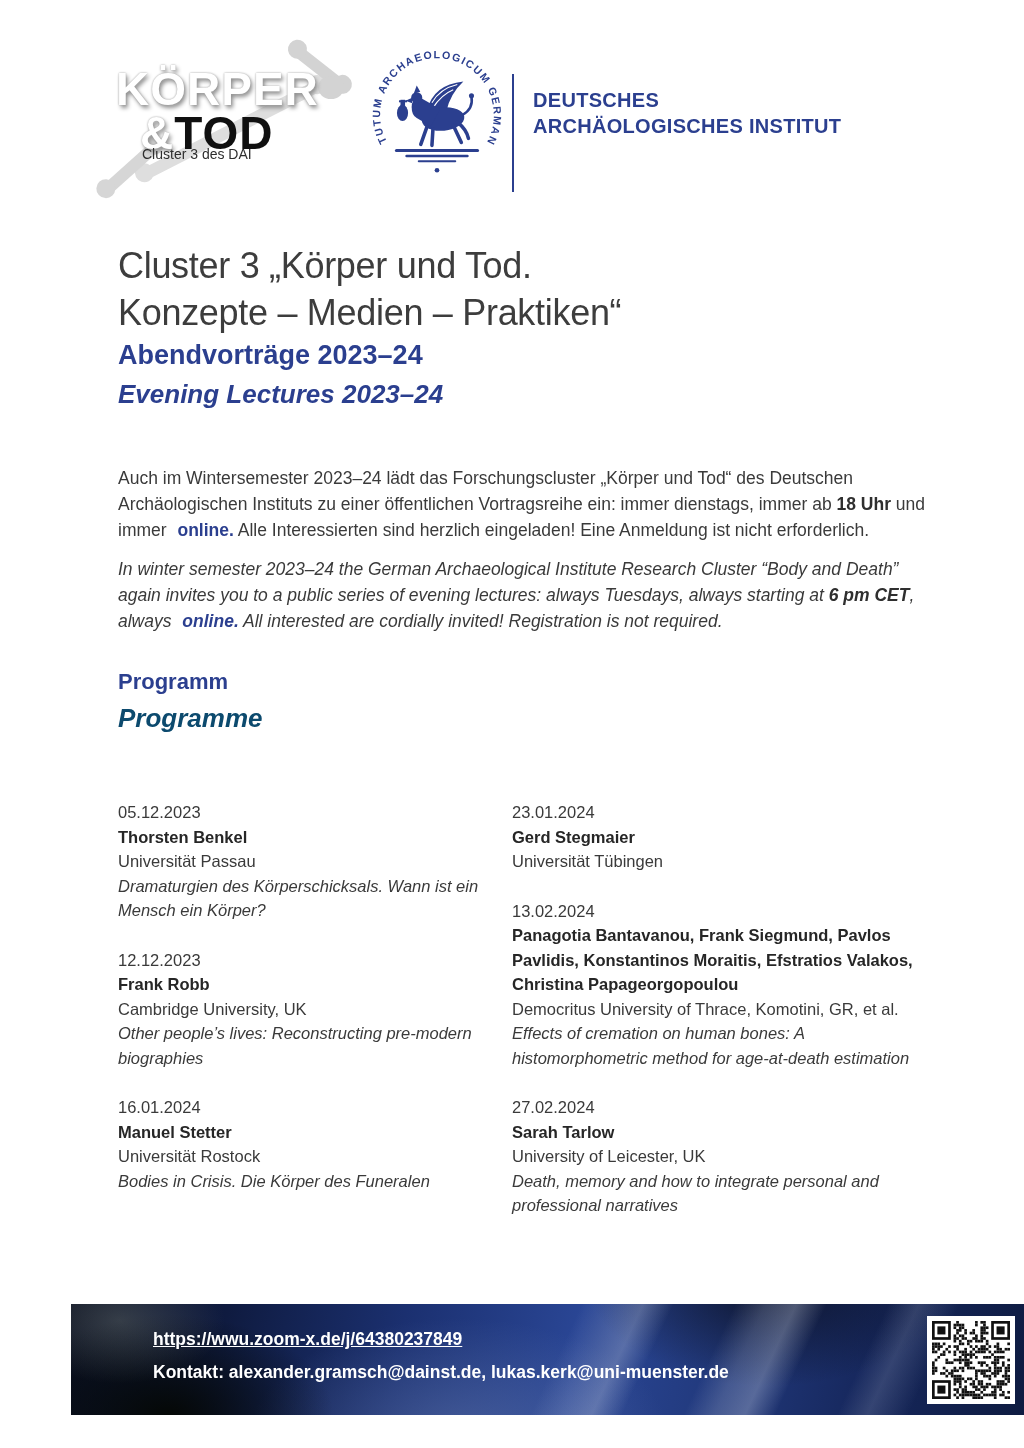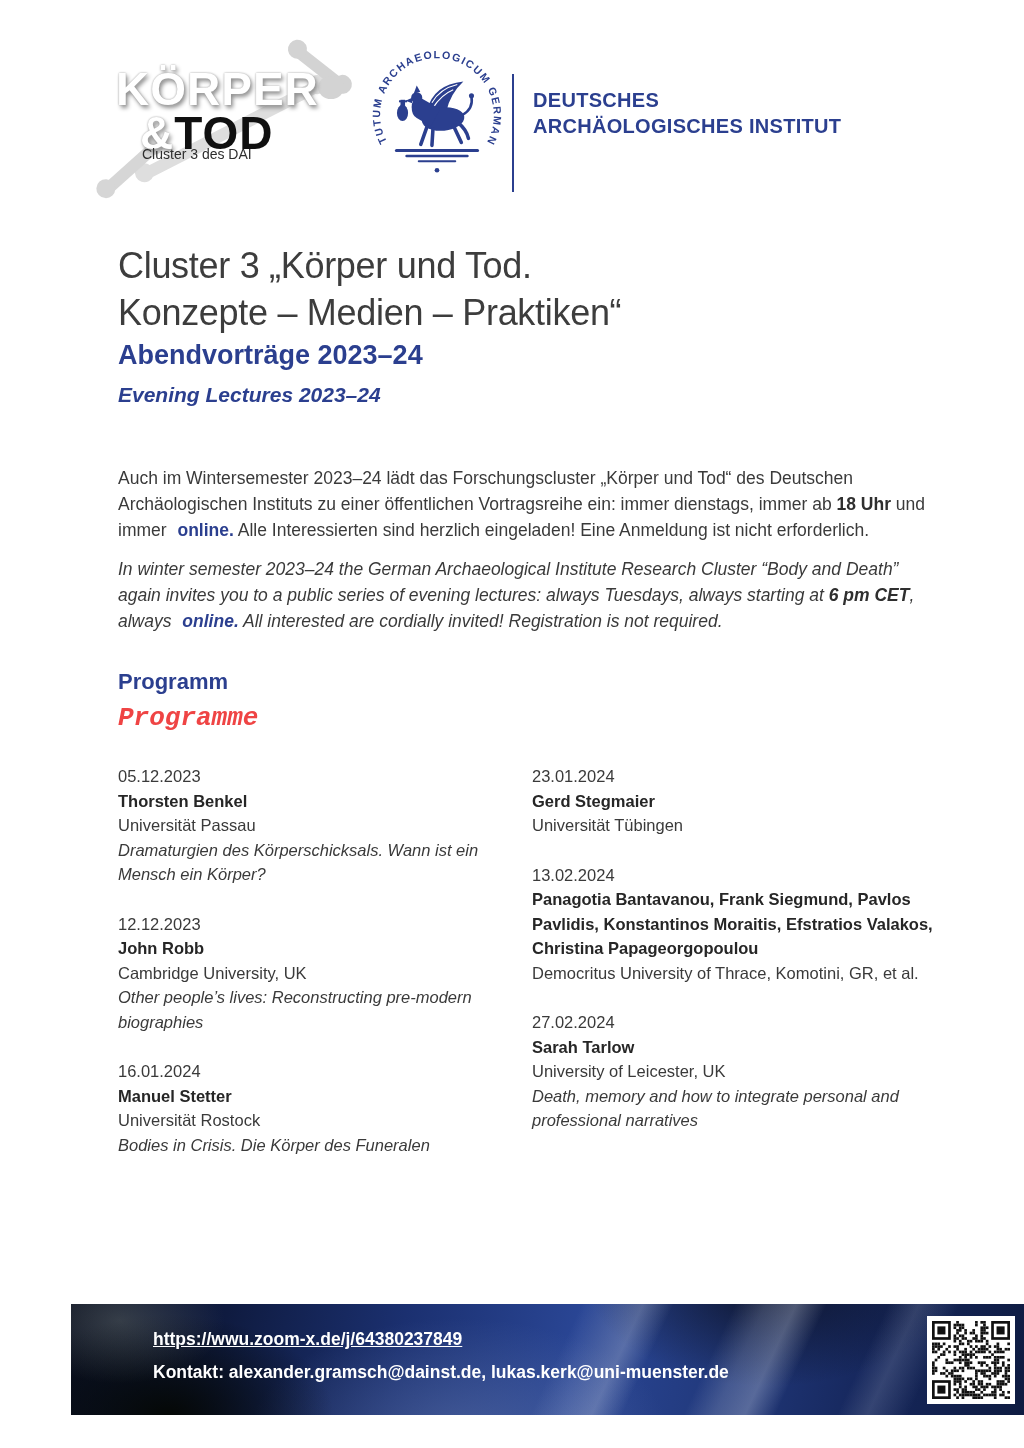--- a/index.html
+++ b/index.html
@@ -24,34 +24,34 @@
 
   
   .seal{position:absolute;left:366px;top:44px;width:142px;height:142px;}
   .dai-divider{position:absolute;left:512px;top:74px;width:2px;height:118px;background:#2b3f8f;}
   .dai-name{position:absolute;left:533px;top:87px;font-size:20px;font-weight:bold;color:#2b3f8f;line-height:26px;letter-spacing:.3px;}
 
   
   .title-block{position:absolute;left:118px;top:242px;}
   .main-title{margin:0;font-size:36px;font-weight:400;color:#3d3d3d;line-height:47px;letter-spacing:-.3px;}
   .subtitle-de{font-size:27px;font-weight:bold;color:#2b3f8f;line-height:39px;}
-  .subtitle-en{font-size:21px;font-weight:bold;font-style:italic;color:#2b3f8f;line-height:39px;}
+  .subtitle-en{font-size:26px;font-weight:bold;font-style:italic;color:#2b3f8f;line-height:39px;}
 
   
   .intro{position:absolute;left:118px;width:812px;font-size:17.5px;line-height:26px;color:#3a3a3a;}
   .intro.de{top:447px;}
   .intro.en{top:538px;font-style:italic;}
   .bld{font-weight:bold;color:#2f2f2f;}
   .bld-blue{font-weight:bold;color:#2b3f8f;margin-left:6px;}
 
   
   .prog-head{position:absolute;left:118px;top:664px;}
   .prog-head .de{font-size:22px;font-weight:bold;color:#2b3f8f;line-height:36px;}
-  .prog-head .en{font-size:26px;font-weight:bold;font-style:italic;color:#ef4444;line-height:36px;font-family:Liberation Mono, monospace;}
-  .program{position:absolute;left:118px;top:764px;width:822px;display:grid;grid-template-columns:380px 408px;column-gap:34px;}
+  .prog-head .en{font-size:26px;font-weight:bold;font-style:italic;color:#0c4a6e;line-height:36px;}
+  .program{position:absolute;left:118px;top:800px;width:822px;display:grid;grid-template-columns:380px 408px;column-gap:14px;}
   .col{display:flex;flex-direction:column;gap:25px;align-content:start;}
   .entry{font-size:16.5px;line-height:24.5px;color:#3a3a3a;}
   .entry .speaker{font-weight:bold;color:#262626;}
   .entry .talk{font-style:italic;}
 
   
   .footer{position:absolute;left:36px;top:1304px;width:970px;height:111px;
     background:
       radial-gradient(150px 90px at 5% 15%, rgba(150,158,138,.30), rgba(150,158,138,0) 70%),
       radial-gradient(230px 140px at 10% 100%, rgba(4,7,3,.95), rgba(4,7,3,0) 72%),
@@ -147,41 +147,42 @@
   <div class="program">
     <div class="col">
       <div class="entry">
         <div class="date">05.12.2023</div>
         <div class="speaker">Thorsten Benkel</div>
         <div class="affil">Universität Passau</div>
         <div class="talk">Dramaturgien des Körperschicksals. Wann ist ein Mensch ein Körper?</div>
       </div>
       <div class="entry">
         <div class="date">12.12.2023</div>
-        <div class="speaker">John Robb</div>
+        <div class="speaker">Frank Robb</div>
         <div class="affil">Cambridge University, UK</div>
         <div class="talk">Other people’s lives: Reconstructing pre-modern biographies</div>
       </div>
       <div class="entry">
         <div class="date">16.01.2024</div>
         <div class="speaker">Manuel Stetter</div>
         <div class="affil">Universität Rostock</div>
         <div class="talk">Bodies in Crisis. Die Körper des Funeralen</div>
       </div>
     </div>
     <div class="col">
       <div class="entry">
         <div class="date">23.01.2024</div>
         <div class="speaker">Gerd Stegmaier</div>
         <div class="affil">Universität Tübingen</div>
       </div>
       <div class="entry">
         <div class="date">13.02.2024</div>
         <div class="speaker">Panagotia Bantavanou, Frank Siegmund, Pavlos Pavlidis, Konstantinos Moraitis, Efstratios Valakos, Christina Papageorgopoulou</div>
         <div class="affil">Democritus University of Thrace, Komotini, GR, et al.</div>
+        <div class="talk">Effects of cremation on human bones: A histomorphometric method for age-at-death estimation</div>
       </div>
       <div class="entry">
         <div class="date">27.02.2024</div>
         <div class="speaker">Sarah Tarlow</div>
         <div class="affil">University of Leicester, UK</div>
         <div class="talk">Death, memory and how to integrate personal and professional narratives</div>
       </div>
     </div>
   </div>
 

